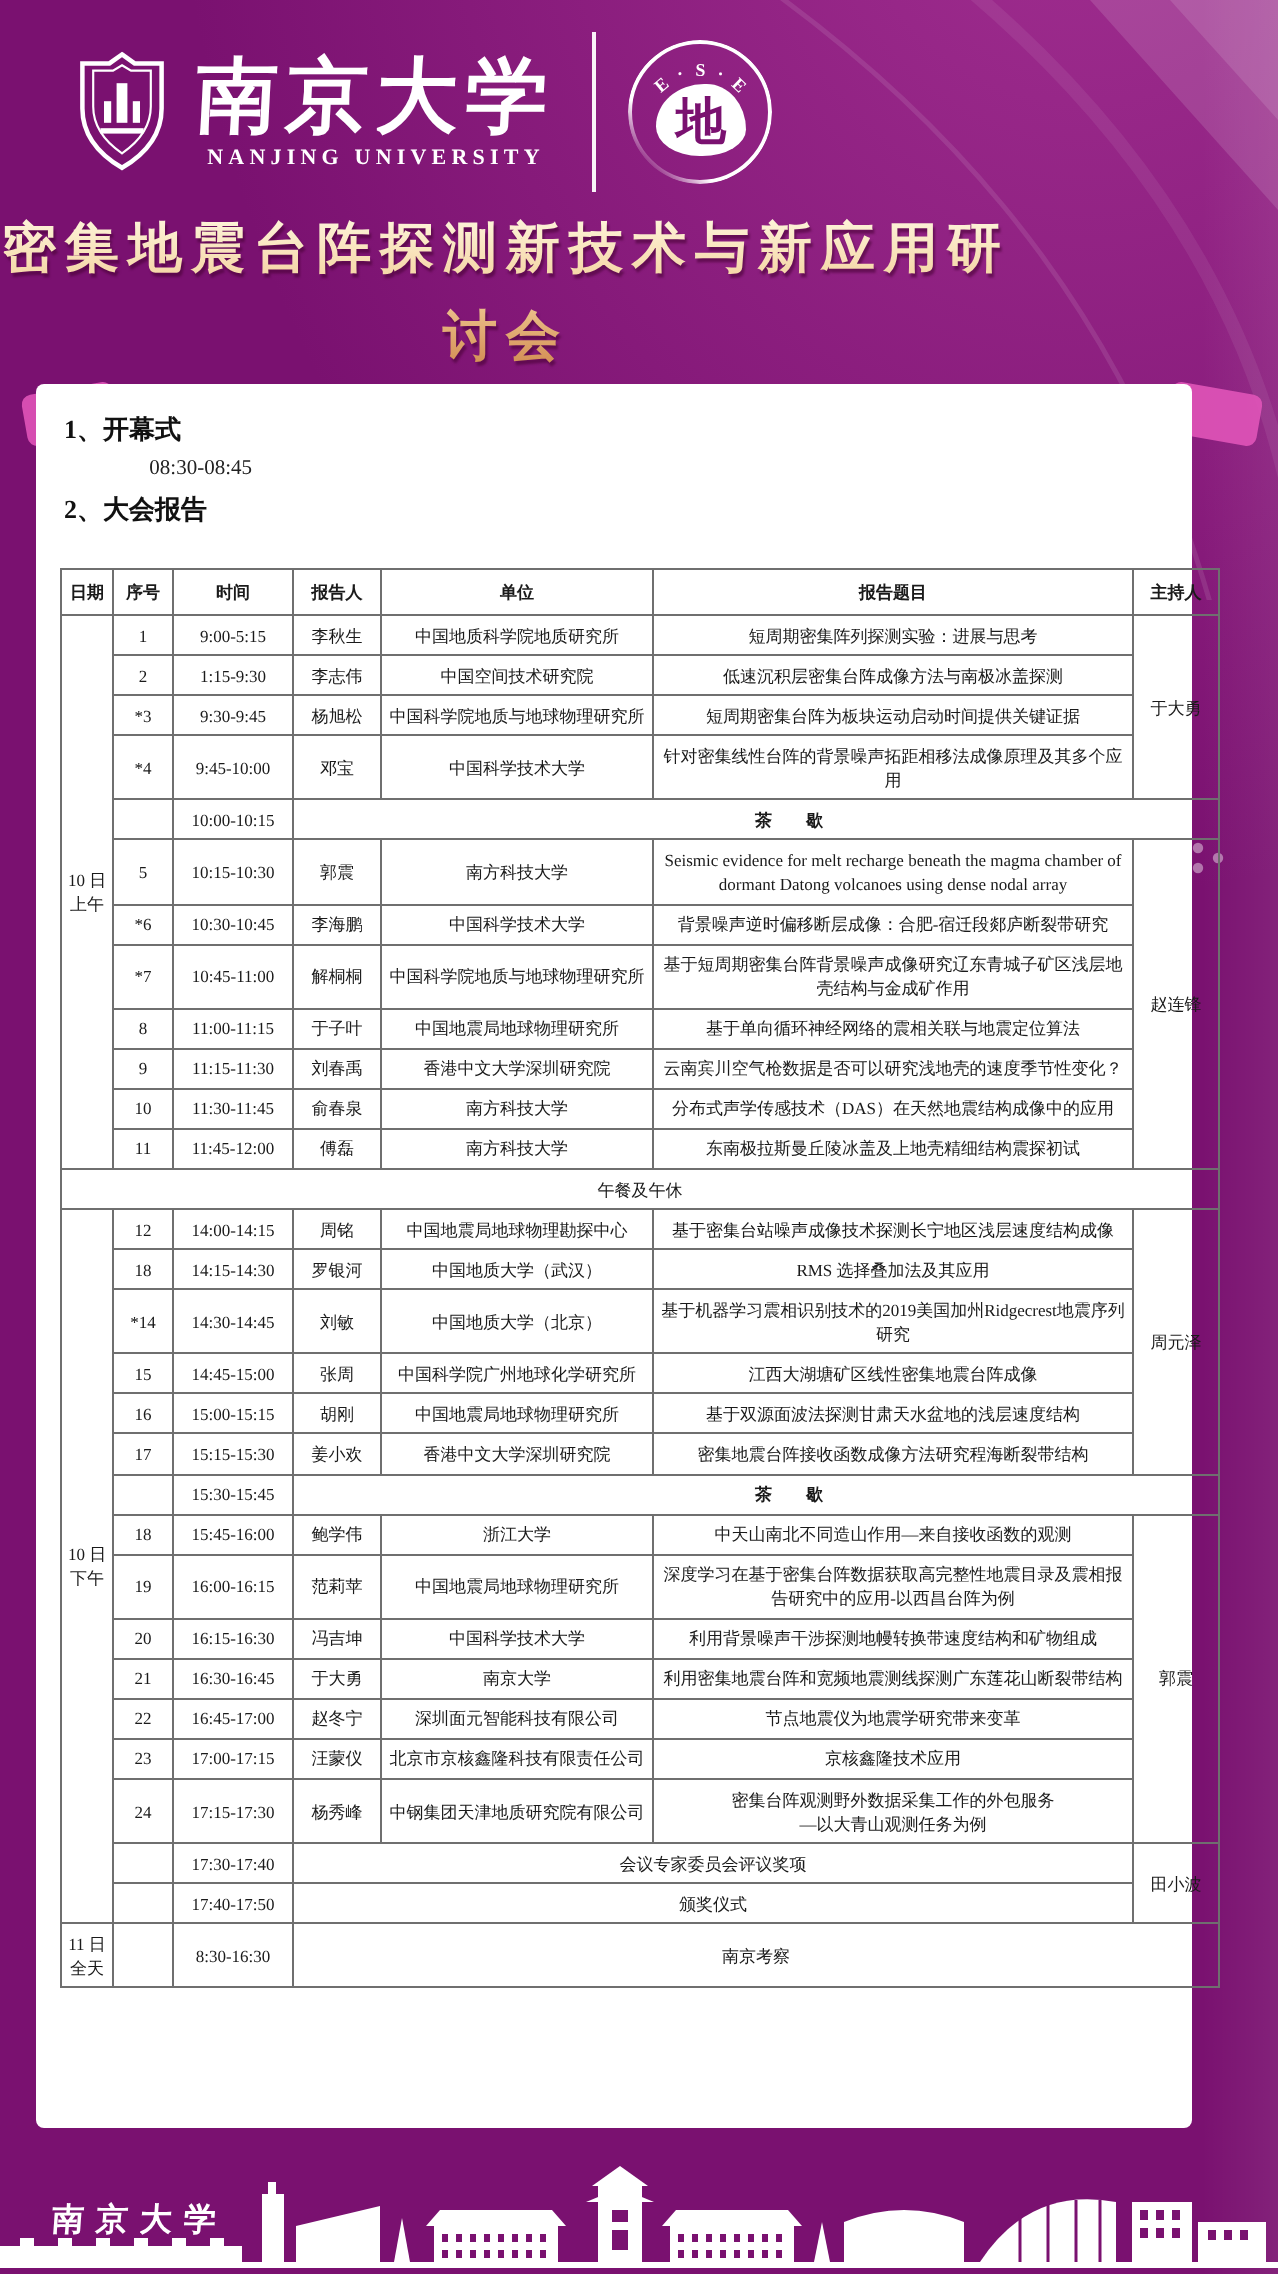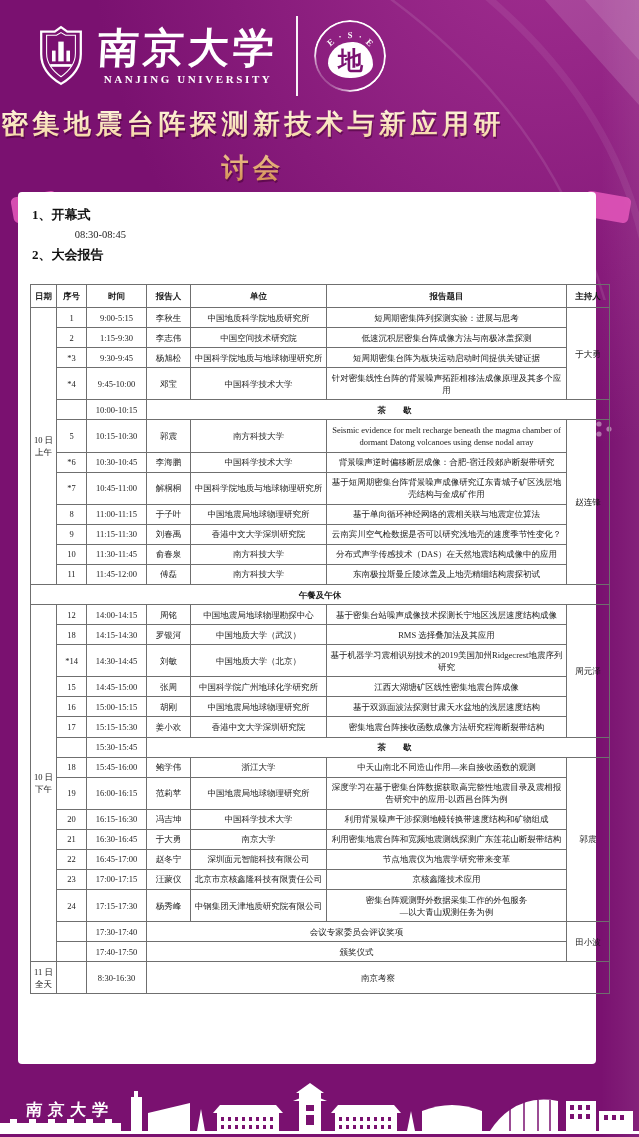--- a/index.html
+++ b/index.html
@@ -50,21 +50,21 @@
 
   table{border-collapse:collapse;table-layout:fixed;width:579px;margin-top:20px;
         font-size:8.5px;color:#1a1a1a;}
   col.w-date{width:26px}col.w-num{width:30px}col.w-time{width:60px}col.w-spk{width:44px}
   col.w-org{width:136px}col.w-topic{width:240px}col.w-chair{width:43px}
   th,td{border:1px solid #6f6f6f;text-align:center;vertical-align:middle;
         padding:3.5px 2px;line-height:1.42;white-space:pre-line;word-break:break-word;}
   th{font-weight:600;padding:5px 2px;}
   td.c-en{font-family:"Liberation Serif",serif;}
   td.c-tea{font-weight:700;padding-left:35px;}
-  td.c-lunch{font-weight:700;}
+  td.c-lunch{font-weight:400;}
 
   
   .footer{position:absolute;left:0;bottom:0;width:639px;height:56px;z-index:3;}
   .footer-callig{position:absolute;left:26px;bottom:16px;color:#fff;font-size:16px;
                  font-weight:700;letter-spacing:6px;transform:skewX(-4deg);}
 </style>
 </head>
 <body>
 
 <div class="page">

